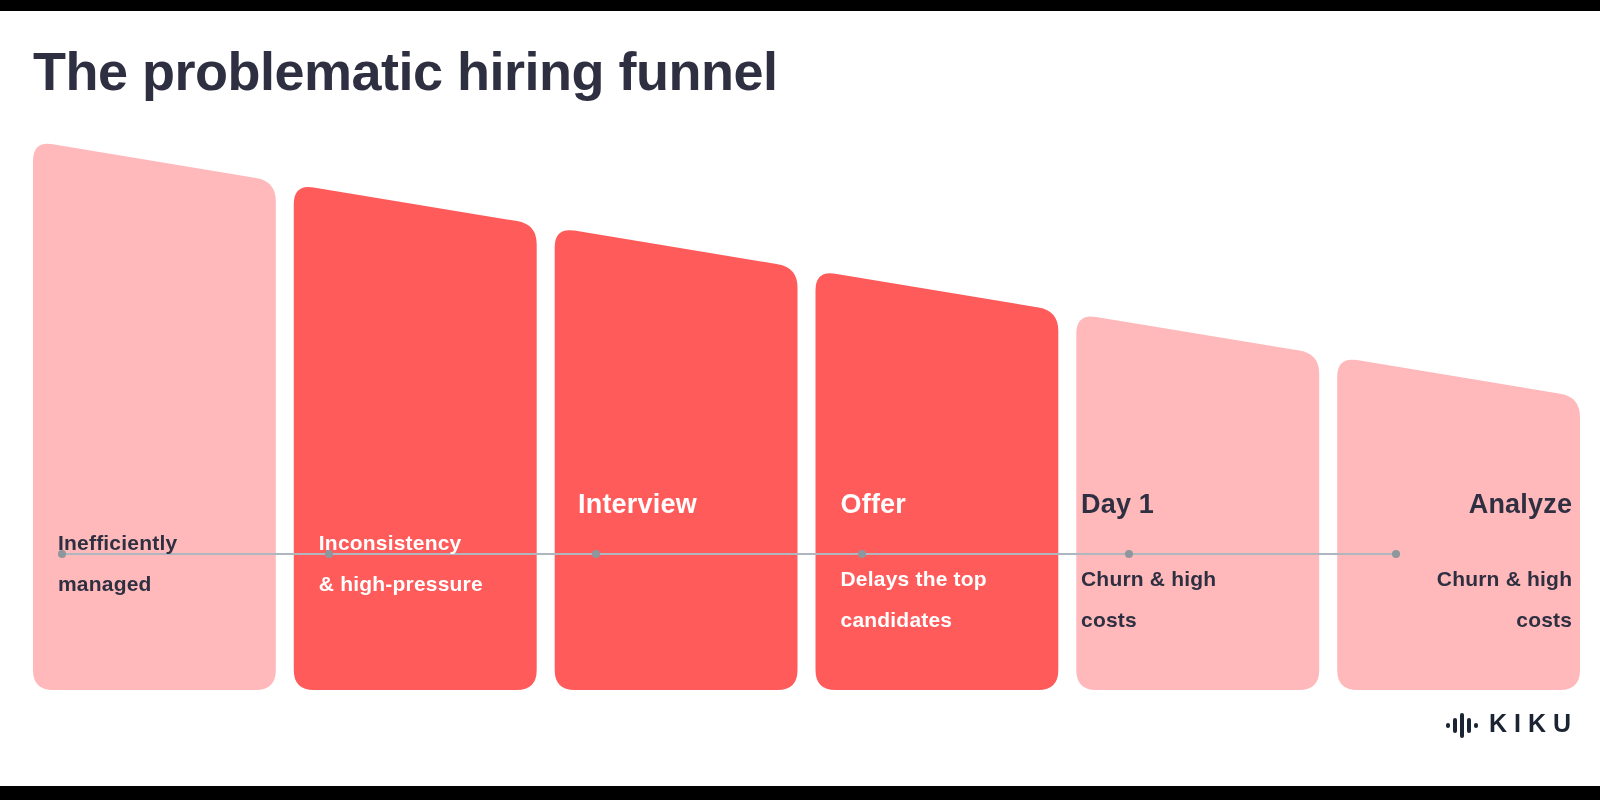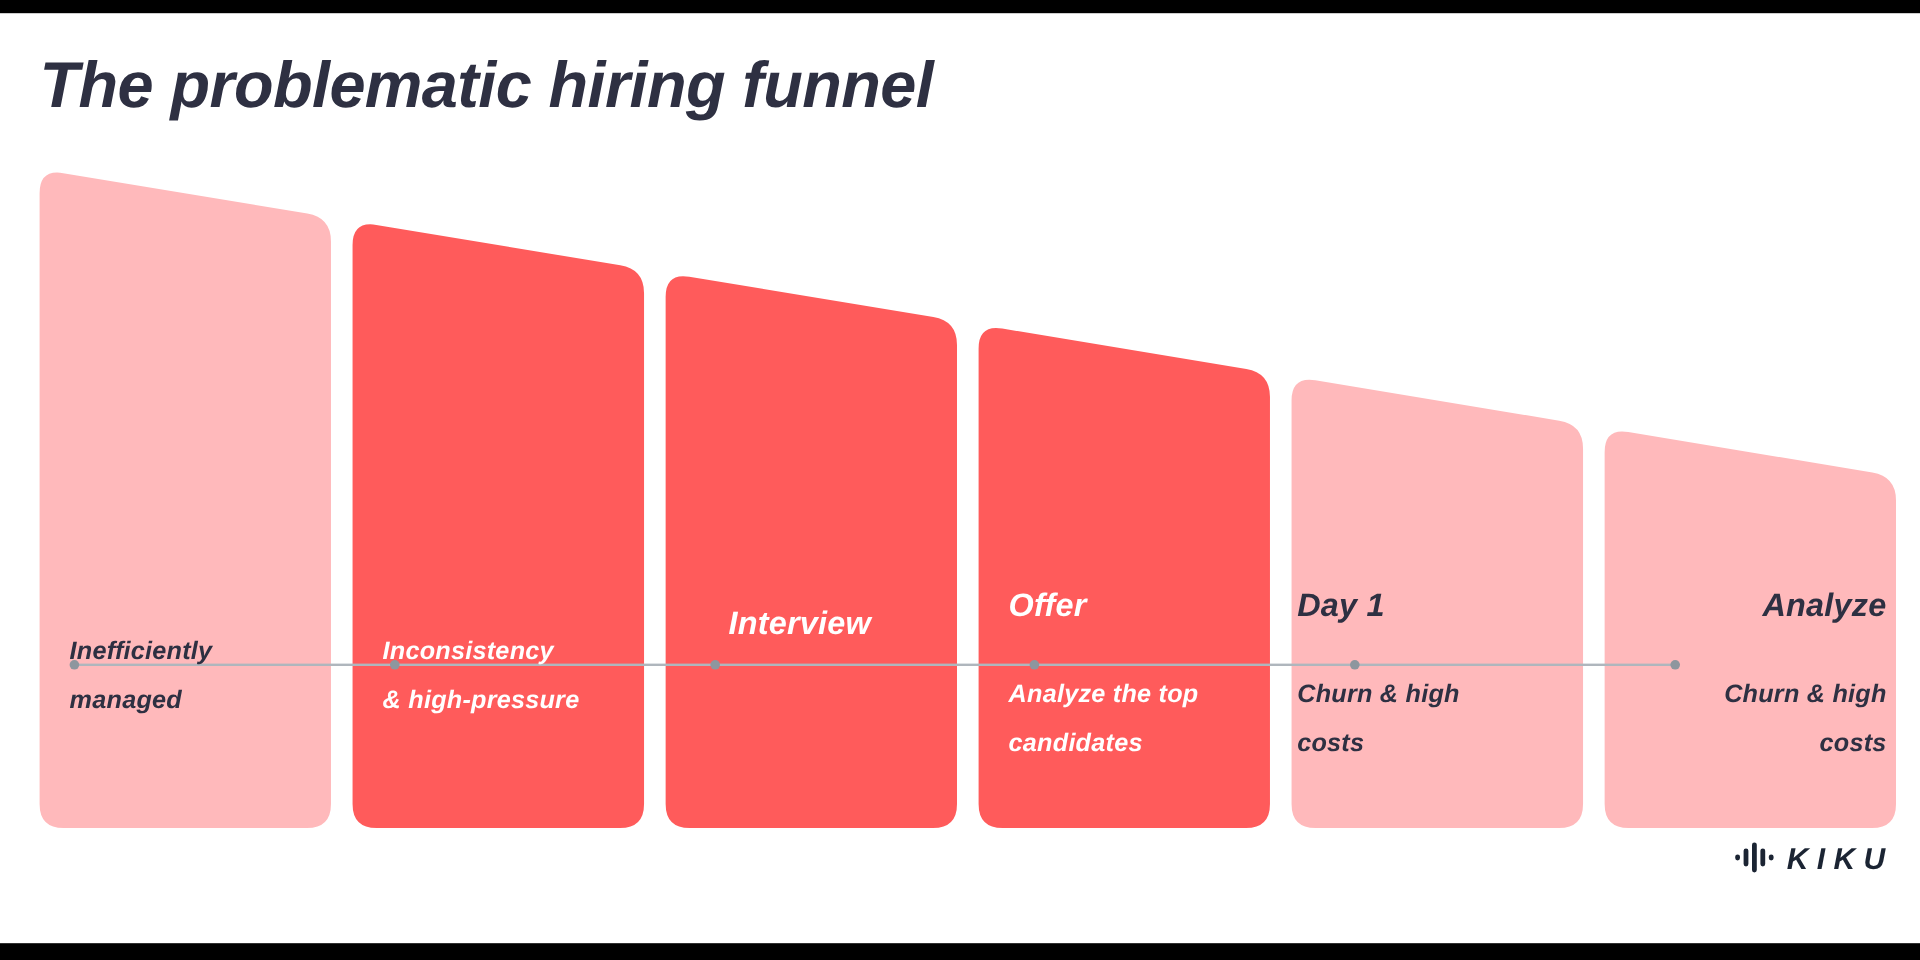--- a/index.html
+++ b/index.html
@@ -2,21 +2,20 @@
 <html><head>
 <meta charset="utf-8">
 <style>
   html,body{margin:0;padding:0;background:#ffffff;}
   #slide{
     position:relative;
     width:1600px;height:800px;
     overflow:hidden;
     background:var(--bg,#fff);
     font-family:"Liberation Sans", sans-serif;
-    font-style:italic;
   }
   .letterbox{
     position:absolute;left:0;width:1600px;background:var(--letterbox,#000);
   }
   #letterbox-top{top:0;height:11px;}
   #letterbox-bottom{bottom:0;height:14px;}
   #page-title{
     position:absolute;left:33px;top:40px;margin:0;
     font-size:54px;font-weight:700;letter-spacing:-0.5px;
     color:var(--title,#2e3042);
@@ -37,21 +36,21 @@
     font-size:27px;font-weight:700;line-height:36px;letter-spacing:0.2px;
   }
   .stage-subtitle{
     margin-top:36px;font-size:21px;font-weight:700;line-height:41px;
     white-space:pre-line;letter-spacing:0.2px;
   }
   .tone-pink .stage-title,.tone-pink .stage-subtitle{color:var(--dark-text,#2e3042);}
   .tone-red .stage-title,.tone-red .stage-subtitle{color:var(--white-text,#fff);}
   #brand-logo{
     position:absolute;right:22px;top:702px;height:36px;
-    display:flex;align-items:flex-start;gap:11px;
+    display:flex;align-items:flex-end;gap:11px;
   }
   #brand-icon{display:flex;align-items:center;gap:3px;}
   #brand-icon span{
     display:block;width:4px;border-radius:2px;background:var(--brand,#1b2433);
   }
   #brand-icon .w1{height:5px;}
   #brand-icon .w2{height:15px;}
   #brand-icon .w3{height:25px;}
   #brand-name{
     font-size:25px;font-weight:600;letter-spacing:7px;
@@ -86,26 +85,26 @@
     </div>
   <div id="stage-texts">
       <div class="stage-text tone-pink" style="left: 58px;">
         <div class="stage-subtitle">Inefficiently
 managed</div>
       </div>
       <div class="stage-text tone-red" style="left: 318.833px;">
         <div class="stage-subtitle">Inconsistency
 &amp; high-pressure</div>
       </div>
-      <div class="stage-text tone-red" style="left: 607px; margin-top: 15px;">
+      <div class="stage-text tone-red" style="left: 578px;">
         <div class="stage-title">Interview</div>
       </div>
       <div class="stage-text tone-red" style="left: 840.5px;">
         <div class="stage-title">Offer</div>
-        <div class="stage-subtitle">Analyze the top
+        <div class="stage-subtitle">Delays the top
 candidates</div>
       </div>
       <div class="stage-text tone-pink" style="left: 1081px;">
         <div class="stage-title">Day 1</div>
         <div class="stage-subtitle">Churn &amp; high
 costs</div>
       </div>
       <div class="stage-text tone-pink" style="left: 1362.17px; text-align: right;">
         <div class="stage-title">Analyze</div>
         <div class="stage-subtitle">Churn &amp; high

